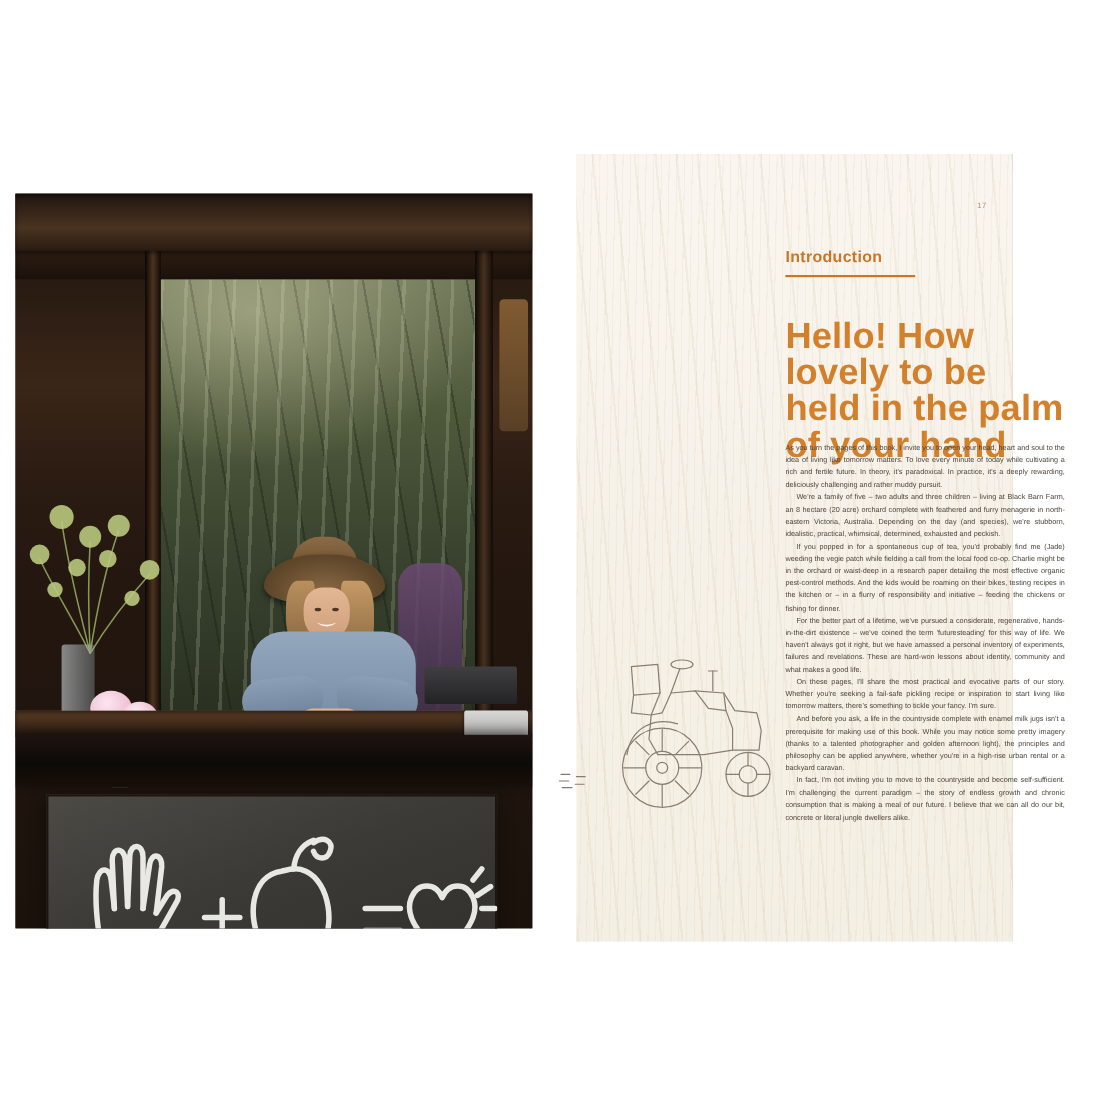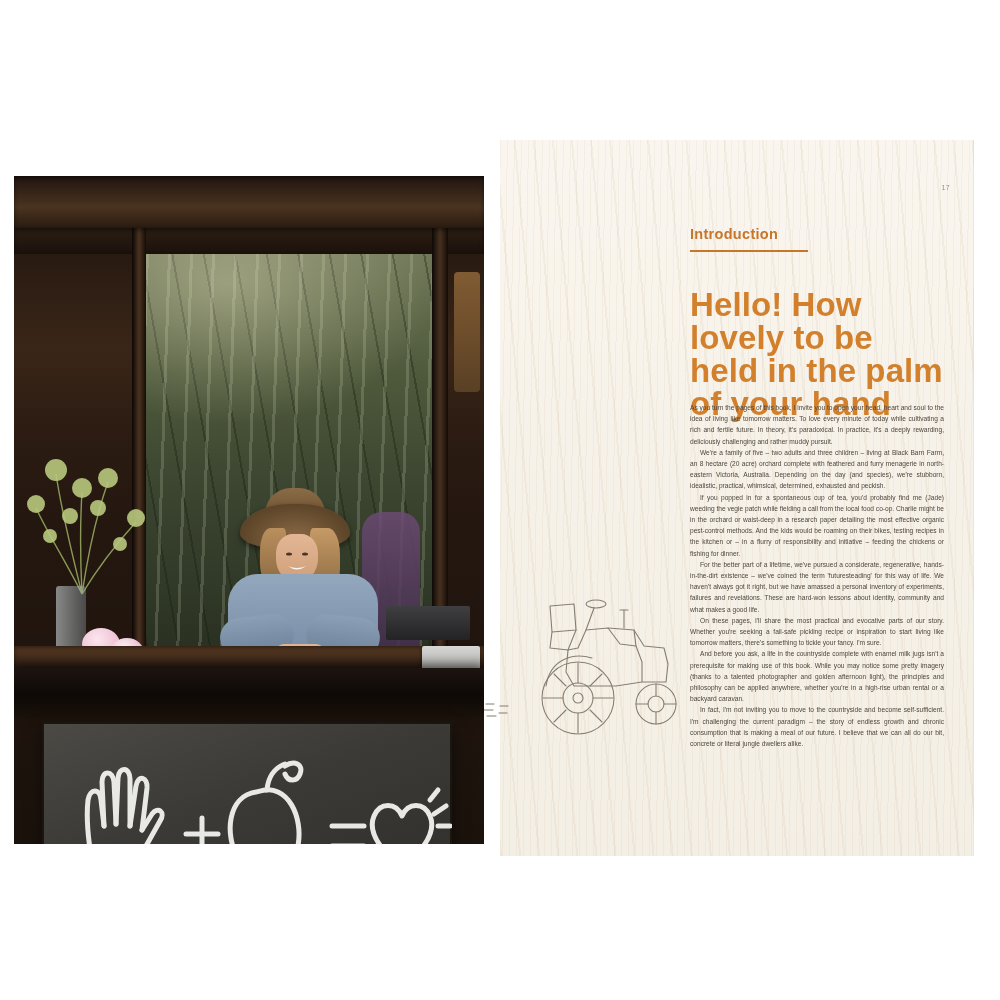--- a/index.html
+++ b/index.html
@@ -144,23 +144,23 @@
 
   
   .scale { position:absolute; left:408px; top:470px; width:58px; height:34px; background:linear-gradient(180deg,#d8d8d6,#9a9a98); border-radius:2px; box-shadow:0 2px 4px rgba(0,0,0,.5); }
   .box-dark { position:absolute; left:372px; top:430px; width:84px; height:34px; background:linear-gradient(180deg,#3f3f42,#232326); border-radius:2px; }
   .hanging { position:absolute; left:440px; top:96px; width:26px; height:120px; background:linear-gradient(180deg,#8a6236,#5d4326); border-radius:4px; opacity:.9; }
   .figure-bg { position:absolute; left:348px; top:336px; width:58px; height:160px; background:linear-gradient(180deg,#6c4a74,#3d2b46); border-radius:20px 20px 0 0; opacity:.85; }
 
   
   .text-page {
     position: absolute;
-    left: 500px;
+    left: 524px;
     top: 140px;
-    width: 474px;
+    width: 397px;
     height: 716px;
     background:
       linear-gradient(180deg,#faf6ef 0%, #f7f2e9 40%, #f4efe4 100%);
     box-shadow: -1px 0 0 #ece6da inset;
   }
   
   .text-page:before {
     content:"";
     position:absolute; inset:0;
     background:

